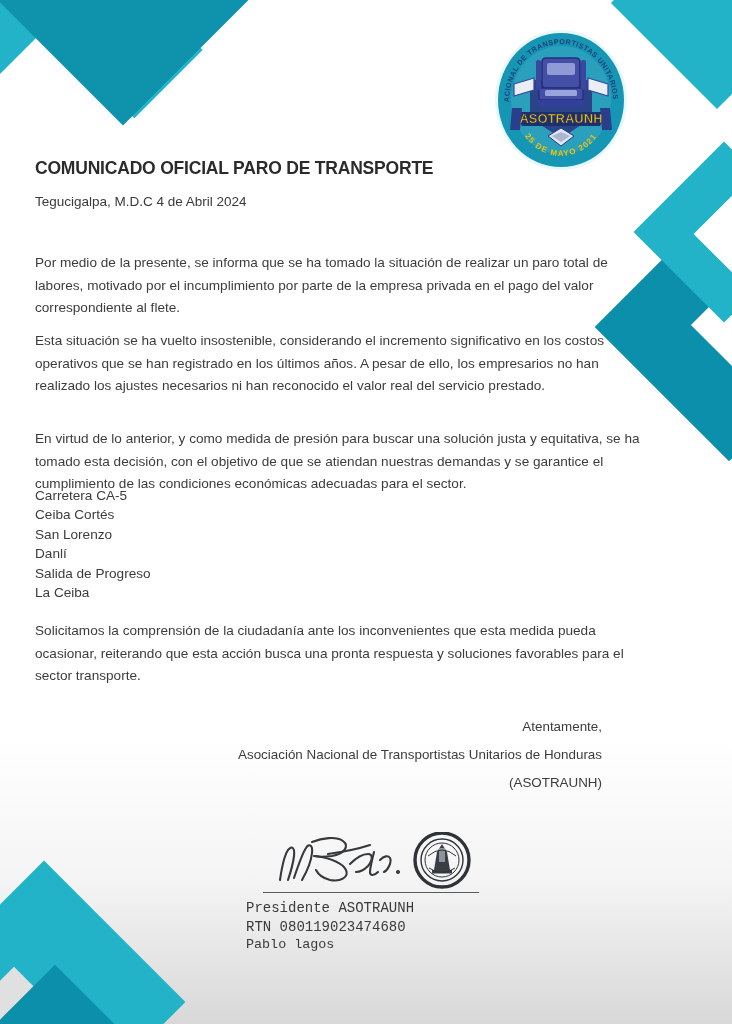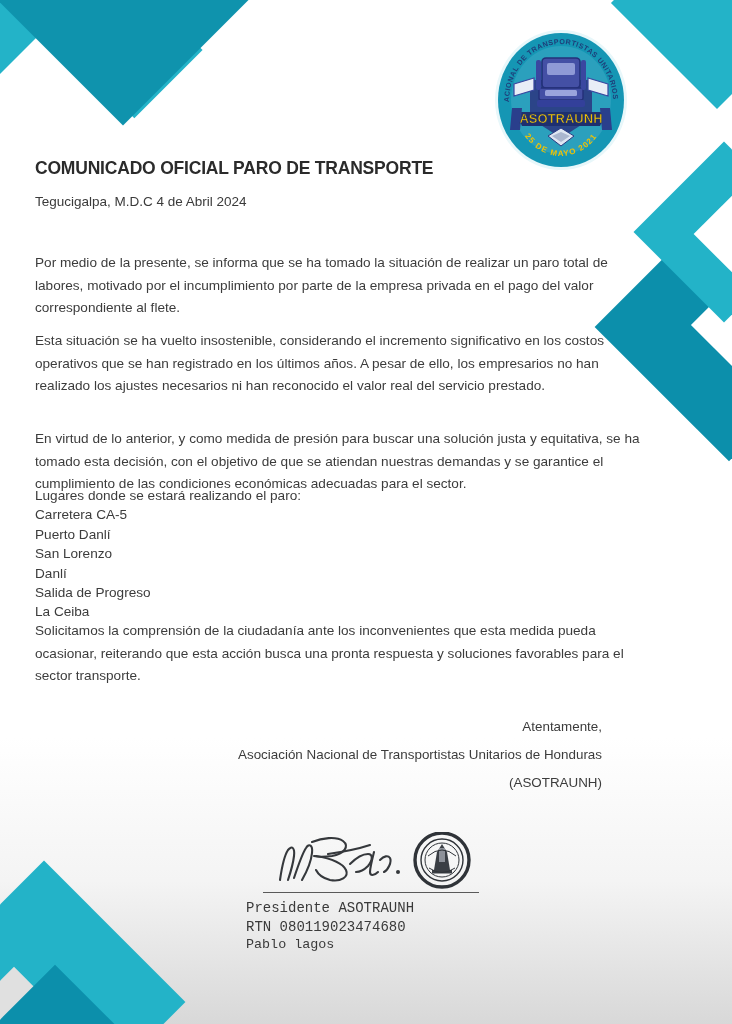--- a/index.html
+++ b/index.html
@@ -263,23 +263,22 @@
   <div class="doc">
 
     <div class="title">COMUNICADO OFICIAL PARO DE TRANSPORTE</div>
     <div class="date">Tegucigalpa, M.D.C 4 de Abril 2024</div>
 
     <div class="para p1">Por medio de la presente, se informa que se ha tomado la situación de realizar un paro total de labores, motivado por el incumplimiento por parte de la empresa privada en el pago del valor correspondiente al flete.</div>
     <div class="para p2">Esta situación se ha vuelto insostenible, considerando el incremento significativo en los costos operativos que se han registrado en los últimos años. A pesar de ello, los empresarios no han realizado los ajustes necesarios ni han reconocido el valor real del servicio prestado.</div>
     <div class="para p3">En virtud de lo anterior, y como medida de presión para buscar una solución justa y equitativa, se ha tomado esta decisión, con el objetivo de que se atiendan nuestras demandas y se garantice el cumplimiento de las condiciones económicas adecuadas para el sector.</div>
 
     <div class="places">
-      <span class="lead">Lugares donde se estará realizando el paro:</span>
       <span class="place">Carretera CA-5</span>
-      <span class="place">Puerto Danlí</span>
+      <span class="place">Ceiba Cortés</span>
       <span class="place">San Lorenzo</span>
       <span class="place">Danlí</span>
       <span class="place">Salida de Progreso</span>
       <span class="place">La Ceiba</span>
     </div>
 
     <div class="p4">Solicitamos la comprensión de la ciudadanía ante los inconvenientes que esta medida pueda ocasionar, reiterando que esta acción busca una pronta respuesta y soluciones favorables para el sector transporte.</div>
 
     <div class="sign-lines">
       <div>Atentamente,</div>

